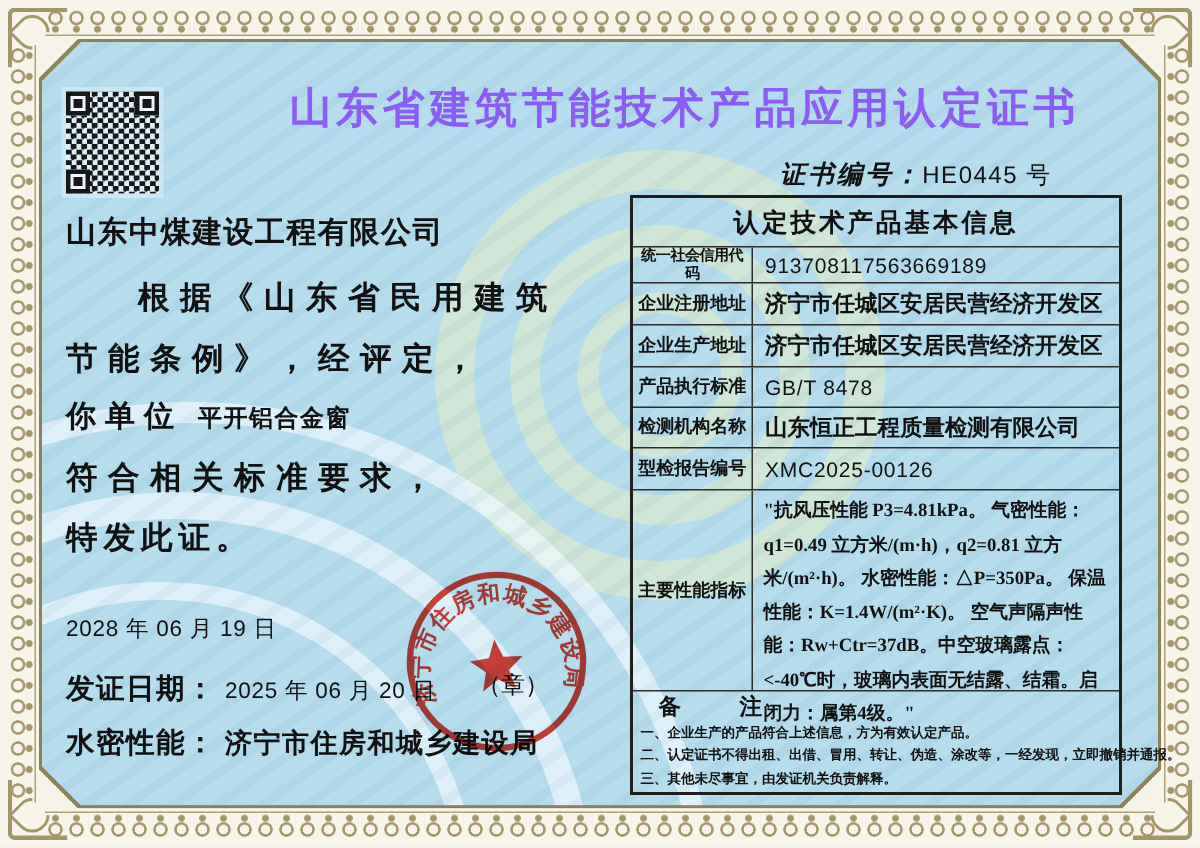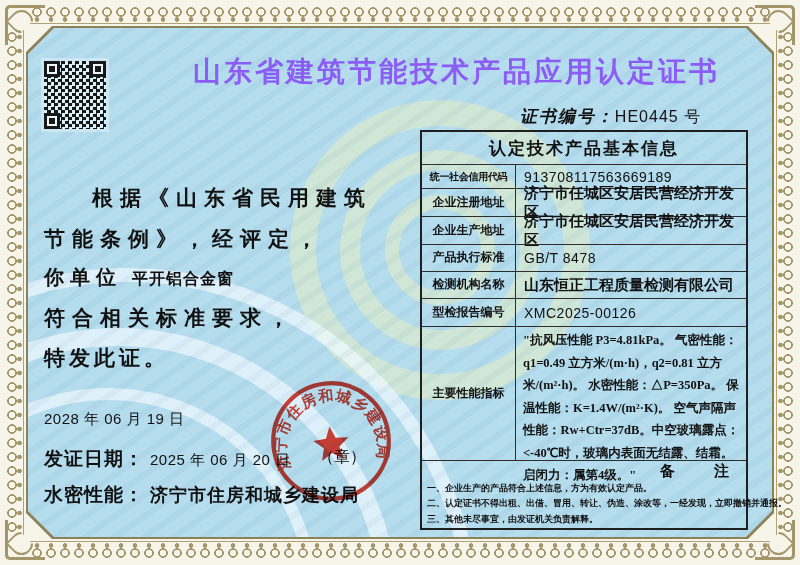--- a/index.html
+++ b/index.html
@@ -106,31 +106,31 @@
   
   .seal { position:absolute; left:268px; top:378px; width:126px; height:126px;
     opacity:0.92; mix-blend-mode:multiply; transform:rotate(-6deg); }
 
   
   .itable { position:absolute; left:420px; top:130px; width:328px; height:400px;
     border:2px solid #1f1f1f; display:flex; flex-direction:column; }
   .it-header { height:32px; display:flex; align-items:center; justify-content:center;
     font-size:17px; font-weight:700; letter-spacing:2px; }
   .it-row { border-top:1px solid #2e2e2e; display:flex; flex:0 0 auto; }
-  .it-label { width:94px; border-right:1px solid #2e2e2e; display:flex; align-items:center; justify-content:center;
+  .it-label { width:80px; border-right:1px solid #2e2e2e; display:flex; align-items:center; justify-content:center;
     text-align:center; font-weight:700; font-size:12px; line-height:1.15; padding:0 2px;
     font-family:"Liberation Serif", serif; }
   .it-label.small { font-size:10px; letter-spacing:-0.3px; }
   .it-value { flex:1; display:flex; align-items:center; padding:1px 4px 1px 8px;
     font-weight:700; font-size:15px; font-family:"Liberation Serif", serif; }
   .it-value.code { font-family:"Liberation Sans", sans-serif; font-weight:500; font-size:14px; letter-spacing:0.5px; }
   .it-value.perf { align-items:flex-start; white-space:normal; line-height:1.8; font-size:12.5px; font-weight:600;
     padding:2px 5px 2px 7px; }
   .it-remarks { border-top:1px solid #2e2e2e; flex:1; padding:1px 5px 0 5px; }
-  .rem-title { text-align:right; font-size:15px; font-weight:700; letter-spacing:12px; padding-left:12px;font-family:Liberation Serif, serif; }
+  .rem-title { text-align:left; font-size:15px; font-weight:700; letter-spacing:12px; padding-left:12px;font-family:Liberation Serif, serif; }
   .rem-item { font-size:9px; font-weight:700; line-height:1.72; font-family:"Liberation Serif", serif; white-space:nowrap; }
 </style>
 </head>
 <body>
 
 <div class="lace-h lace-top"></div>
 <div class="lace-h lace-bottom"></div>
 <div class="lace-v lace-left"></div>
 <div class="lace-v lace-right"></div>
 <div class="corner c-tl"></div>
@@ -154,20 +154,21 @@
     <div class="qr-finder qf-tl"></div>
     <div class="qr-finder qf-tr"></div>
     <div class="qr-finder qf-bl"></div>
   </div>
 
   <div class="title">山东省建筑节能技术产品应用认定证书</div>
   <div class="certno">
     <span class="lbl">证书编号：</span><span class="val">HE0445 号</span>
   </div>
 
+  <div class="txt company serif">山东中煤建设工程有限公司</div>
   <div class="txt pline serif l1">根据《山东省民用建筑</div>
   <div class="txt pline serif l2">节能条例》，经评定，</div>
   <div class="txt serif l3">
     <span class="unit">你单位</span><span class="product">平开铝合金窗</span>
   </div>
   <div class="txt pline serif l4">符合相关标准要求，</div>
   <div class="txt pline serif l5">特发此证。</div>
 
   <div class="frow r-valid">
     <span class="fval">2028 年 06 月 19 日</span>

